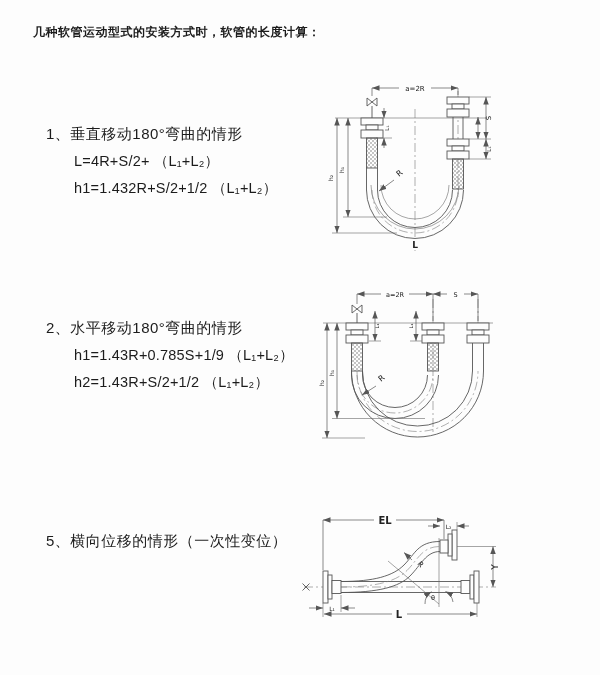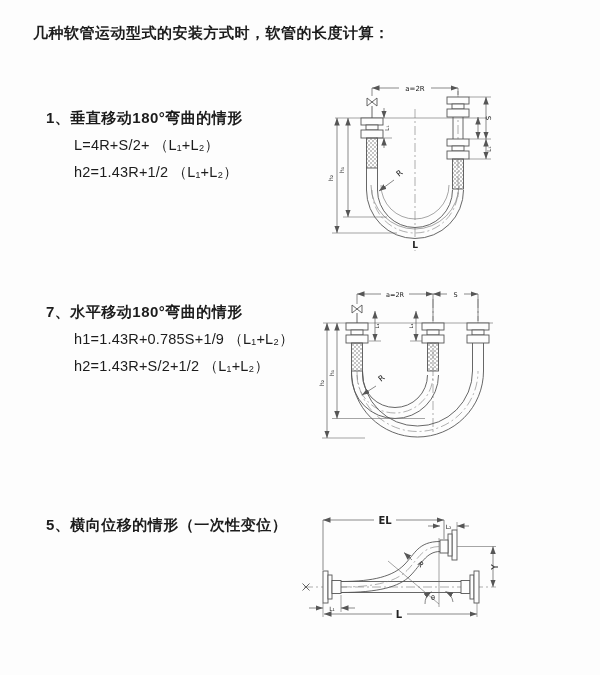--- a/index.html
+++ b/index.html
@@ -1,20 +1,20 @@
 <!DOCTYPE html>
 <html><head>
 <meta charset="utf-8">
 <style>
   html,body{margin:0;padding:0;}
   body{width:600px;height:675px;background:#fdfdfd;position:relative;overflow:hidden;
        font-family:"Liberation Sans","DejaVu Sans",sans-serif;color:#1c1c1c;}
-  .title{position:absolute;left:33px;top:24px;font-size:15px;font-weight:700;letter-spacing:.5px;}
+  .title{position:absolute;left:33px;top:24px;font-size:12px;font-weight:700;letter-spacing:.5px;}
   .sec{position:absolute;}
-  .sec .heading{font-size:15px;font-weight:700;height:23px;letter-spacing:.5px;}
+  .sec .heading{font-size:15px;font-weight:400;height:23px;letter-spacing:.5px;margin-top:16px;}
   .formulas{padding-left:28px;text-align:right;}
   .f{height:27px;display:flex;align-items:center;font-size:14.5px;font-weight:500;letter-spacing:.2px;}
   .diag{position:absolute;}
   svg{display:block;}
   .ln{stroke:#565656;stroke-width:.9;fill:none;}
   .thin{stroke:#6a6a6a;stroke-width:.6;fill:none;}
   .dim{stroke:#565656;stroke-width:.7;fill:none;}
   .cl{stroke:#7a7a7a;stroke-width:.6;fill:none;stroke-dasharray:9 3 2 3;}
   .fl{fill:#fdfdfd;stroke:#565656;stroke-width:.9;}
   .lb{fill:#222;font-family:"DejaVu Sans",sans-serif;}
@@ -22,26 +22,26 @@
 </style>
 </head>
 <body>
 
 <div class="title">几种软管运动型式的安装方式时，软管的长度计算：</div>
 
 <div class="sec" style="left:46px;top:109px;">
   <div class="heading">1、垂直移动180°弯曲的情形</div>
   <div class="formulas">
     <div class="f">L=4R+S/2+ （L₁+L₂）</div>
-    <div class="f">h2=1.43R+1/2 （L₁+L₂）</div>
+    <div class="f">h1=1.432R+S/2+1/2 （L₁+L₂）</div>
   </div>
 </div>
 
 <div class="sec" style="left:46px;top:303px;">
-  <div class="heading">7、水平移动180°弯曲的情形</div>
+  <div class="heading">2、水平移动180°弯曲的情形</div>
   <div class="formulas">
     <div class="f">h1=1.43R+0.785S+1/9 （L₁+L₂）</div>
     <div class="f">h2=1.43R+S/2+1/2 （L₁+L₂）</div>
   </div>
 </div>
 
 <div class="sec" style="left:46px;top:516px;">
   <div class="heading">5、横向位移的情形（一次性变位）</div>
 </div>
 

